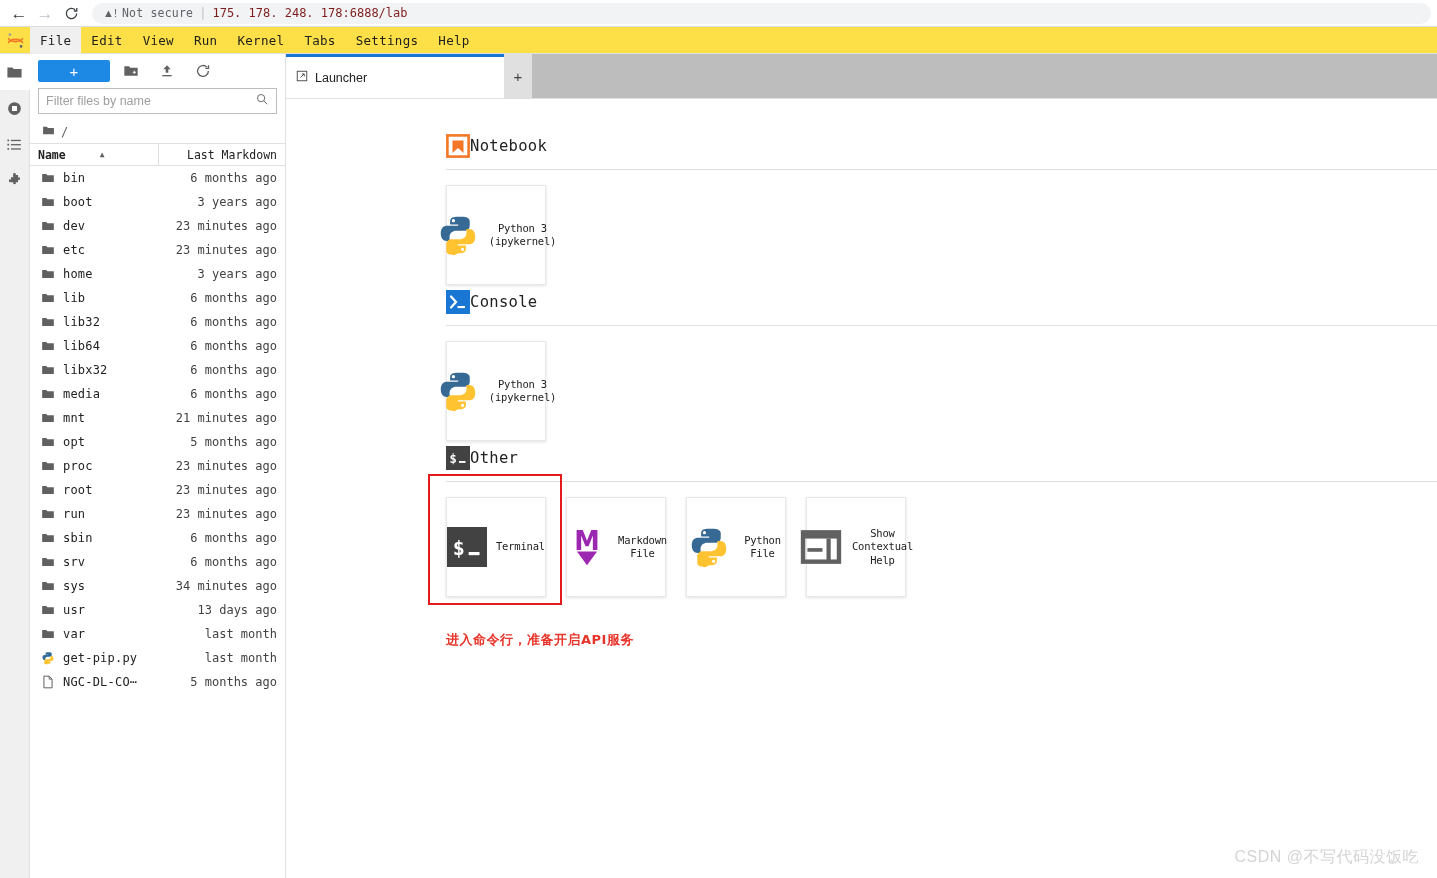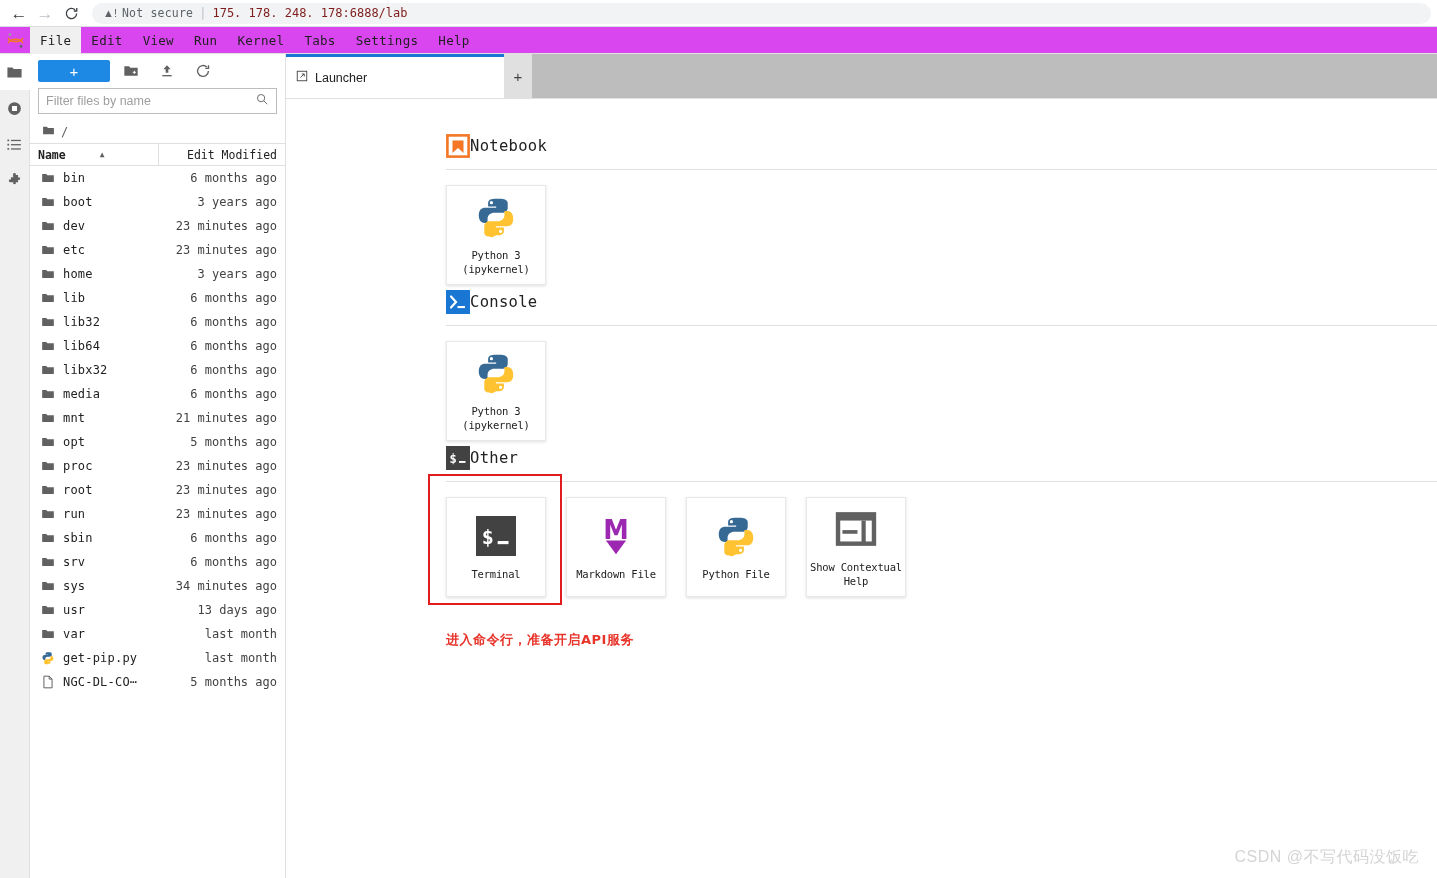--- a/index.html
+++ b/index.html
@@ -44,21 +44,21 @@
     font-size: 11px; color: #5f6368; margin-right: 5px;
     font-family: "Liberation Sans", sans-serif;
   }
   .notsecure { color: #5f6368; font-size: 11.5px; letter-spacing: .2px; }
   .urlsep { color: #bdc1c6; margin: 0 6px; }
   .urltext { color: #7f1d1d; font-size: 12px; }
 
   
   #menubar {
     height: 27px;
-    background: #d946ef;
+    background: #fde047;
     display: flex;
     align-items: center;
     border-bottom: 1px solid #e0e0e0;
   }
   #jupyter-logo { width: 30px; height: 27px; display:flex; align-items:center; justify-content:center; }
   .menu-item {
     height: 27px;
     padding: 0 10px;
     display: flex; align-items: center;
     font-size: 12.5px;
@@ -212,21 +212,21 @@
   .section-rule {
     height: 1px; background: #e0e0e0;
     margin: 6px 0 0 160px;
   }
   .card-row { display: flex; gap: 20px; padding-top: 15px; }
   .card {
     width: 100px; height: 100px;
     background: #fff;
     border: 1px solid #e8e8e8;
     box-shadow: 0 1px 3px rgba(0,0,0,.13);
-    display: flex; flex-direction: column;
+    display: flex; 
     align-items: center; justify-content: center;
     gap: 9px;
     cursor: pointer;
   }
   .card-label {
     font-family: "DejaVu Sans Mono", monospace;
     font-size: 10.5px;
     color: #212121;
     text-align: center;
     line-height: 1.25;
@@ -376,21 +376,21 @@
         </svg>
       </span>
       <span class="sep">/</span>
     </div>
 
     <div id="col-header">
       <div id="col-name">
         <span>Name</span>
         <span class="sort-caret">▲</span>
       </div>
-      <div id="col-mod">Edit Modified</div>
+      <div id="col-mod">Last Markdown</div>
     </div>
 
     <div id="file-list">
         <div class="file-row">
           <span class="file-icon">
             <svg width="14" height="14" viewBox="0 0 24 24">
               <path d="M2 5h7l2 2.2h11V19H2z" fill="#616161"></path>
             </svg>
           </span>
           <span class="file-name">bin</span>

